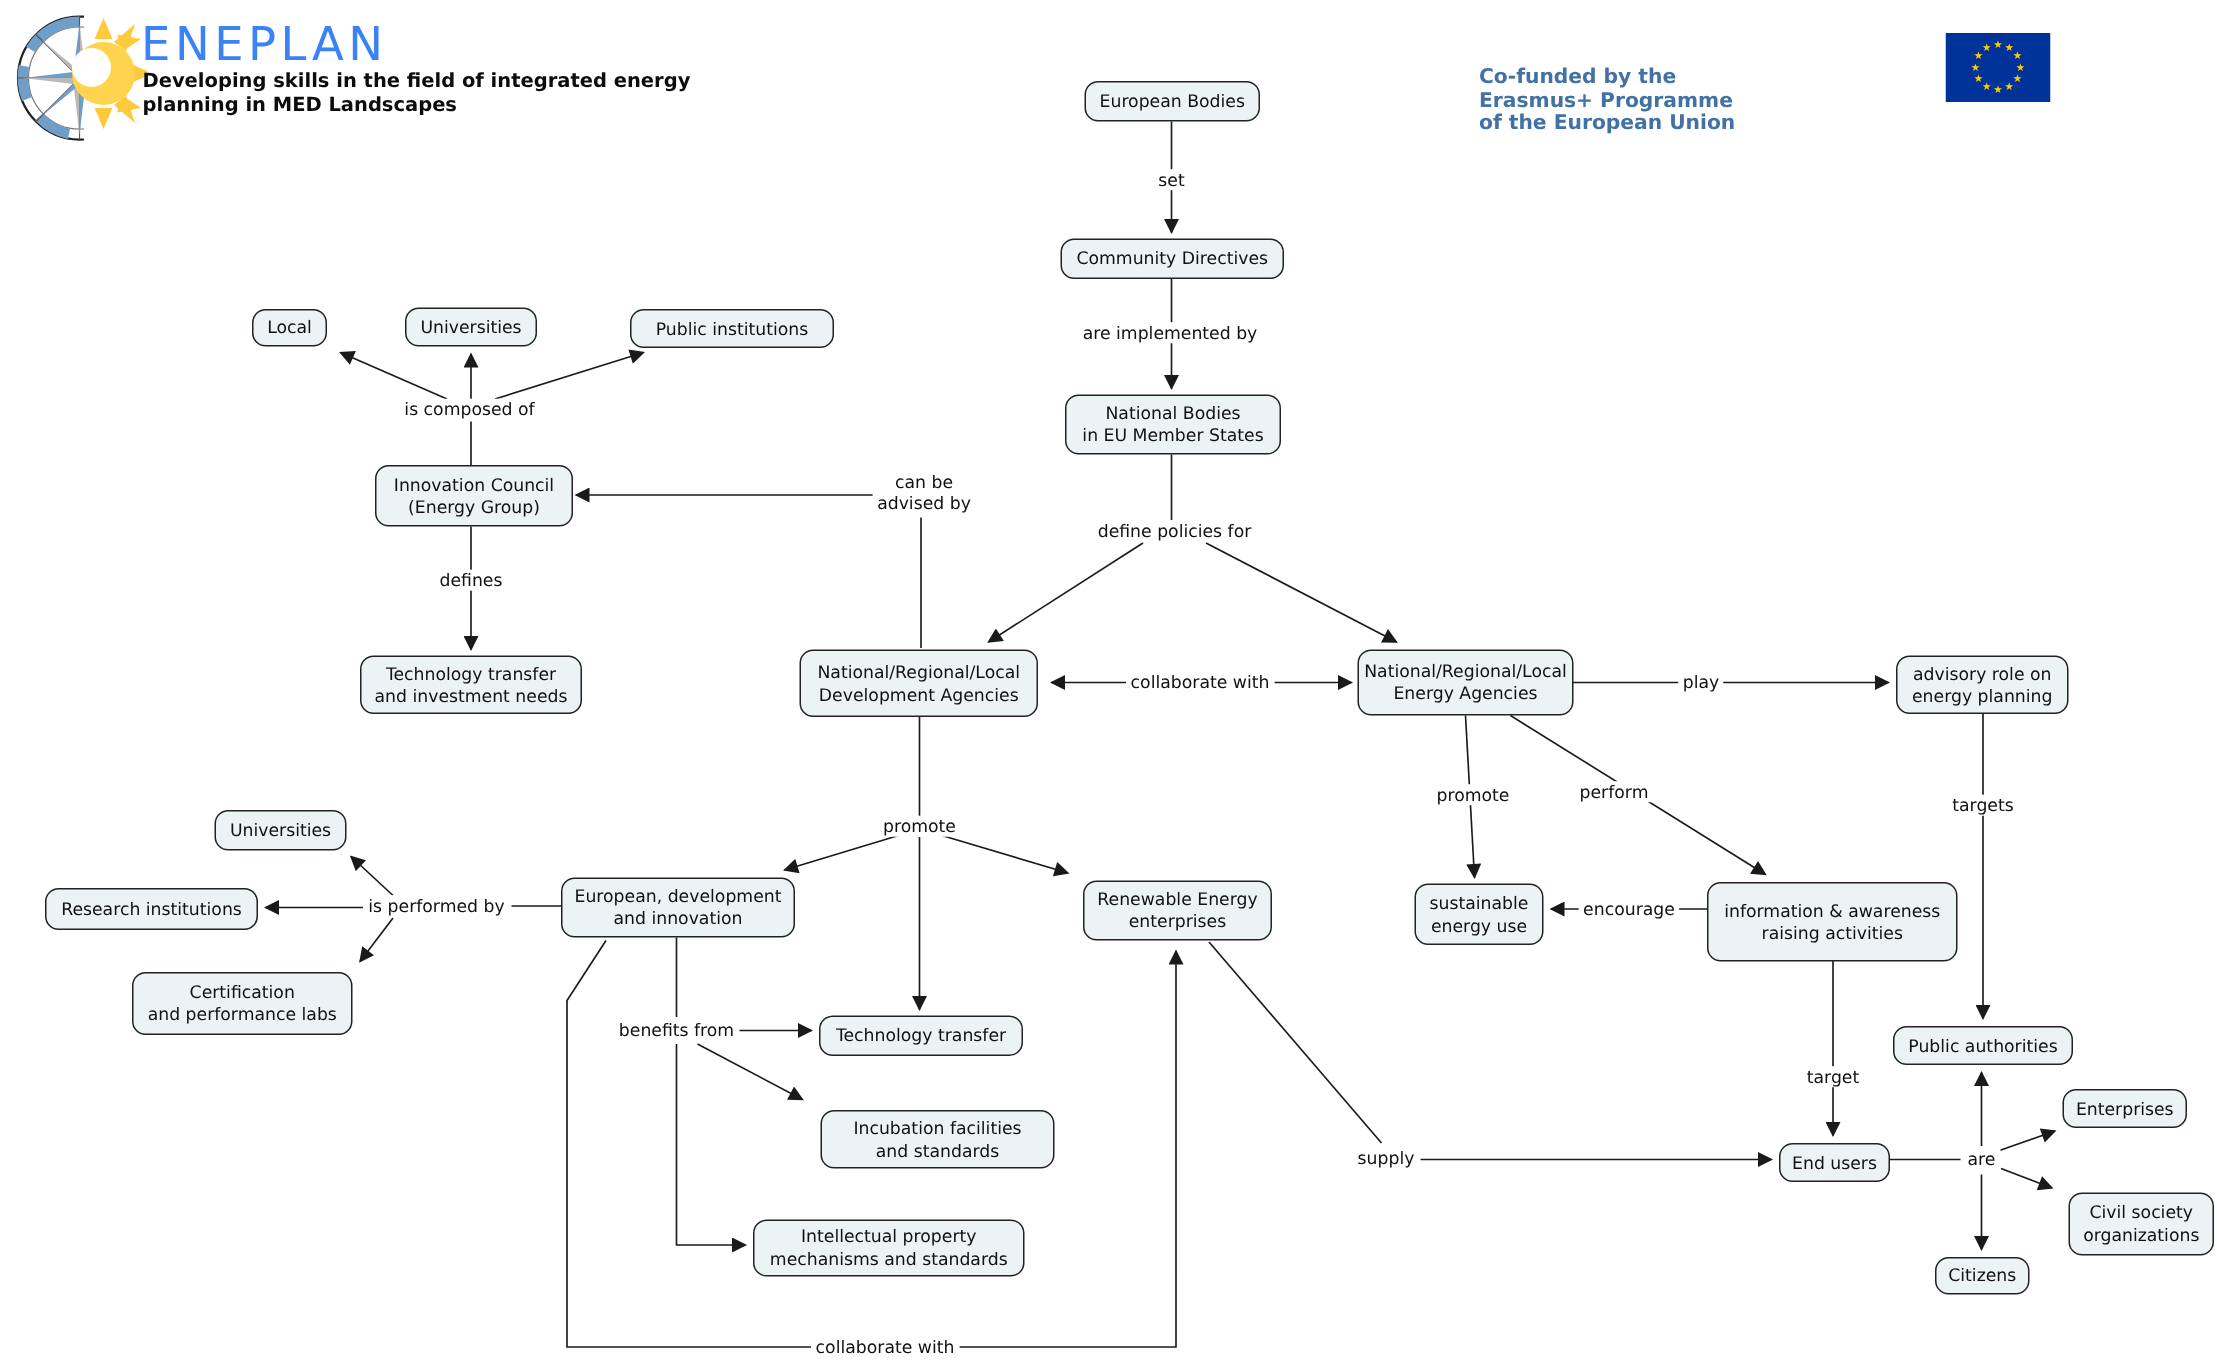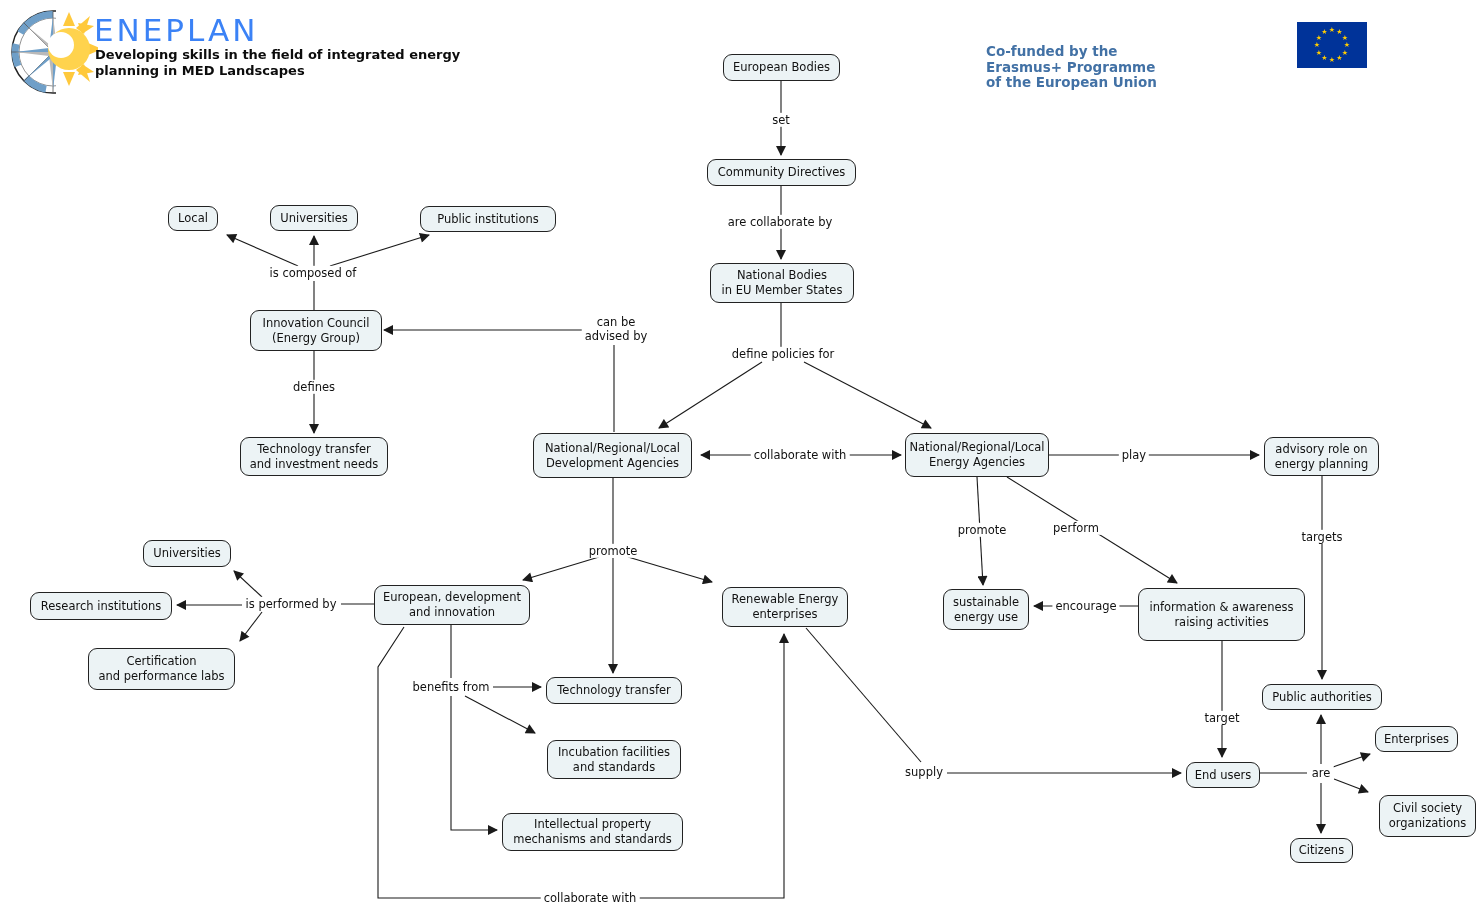--- a/index.html
+++ b/index.html
@@ -200,37 +200,37 @@
 energy planning</div>
   <div class="node" style="left:143px;top:540px;width:88px;height:27px">Universities</div>
   <div class="node" style="left:30px;top:592px;width:142px;height:28px">Research institutions</div>
   <div class="node" style="left:88px;top:648px;width:147px;height:42px">Certification
 and performance labs</div>
   <div class="node" style="left:374px;top:585px;width:156px;height:40px">European, development
 and innovation</div>
   <div class="node" style="left:722px;top:587px;width:126px;height:40px">Renewable Energy
 enterprises</div>
   <div class="node" style="left:546px;top:677px;width:136px;height:27px">Technology transfer</div>
-  <div class="node" style="left:547px;top:740px;width:134px;height:39px">Incubation facilities
+  <div class="node" style="left:547px;top:740px;width:156px;height:39px">Incubation facilities
 and standards</div>
   <div class="node" style="left:502px;top:813px;width:181px;height:38px">Intellectual property
 mechanisms and standards</div>
   <div class="node" style="left:943px;top:589px;width:86px;height:41px">sustainable
 energy use</div>
   <div class="node" style="left:1138px;top:588px;width:167px;height:53px">information &amp; awareness
 raising activities</div>
   <div class="node" style="left:1262px;top:684px;width:120px;height:26px">Public authorities</div>
   <div class="node" style="left:1186px;top:762px;width:74px;height:26px">End users</div>
   <div class="node" style="left:1375px;top:726px;width:83px;height:26px">Enterprises</div>
   <div class="node" style="left:1379px;top:795px;width:97px;height:42px">Civil society
 organizations</div>
   <div class="node" style="left:1290px;top:838px;width:63px;height:25px">Citizens</div>
 
   <div class="edge-label" style="left:781px;top:120px">set</div>
-  <div class="edge-label" style="left:780px;top:222px">are collaborate by</div>
+  <div class="edge-label" style="left:780px;top:222px">are implemented by</div>
   <div class="edge-label" style="left:783px;top:354px">define policies for</div>
   <div class="edge-label" style="left:313px;top:273px">is composed of</div>
   <div class="edge-label" style="left:616px;top:329px">can be
 advised by</div>
   <div class="edge-label" style="left:314px;top:387px">defines</div>
   <div class="edge-label" style="left:800px;top:455px">collaborate with</div>
   <div class="edge-label" style="left:1134px;top:455px">play</div>
   <div class="edge-label" style="left:613px;top:551px">promote</div>
   <div class="edge-label" style="left:982px;top:530px">promote</div>
   <div class="edge-label" style="left:1076px;top:528px">perform</div>

